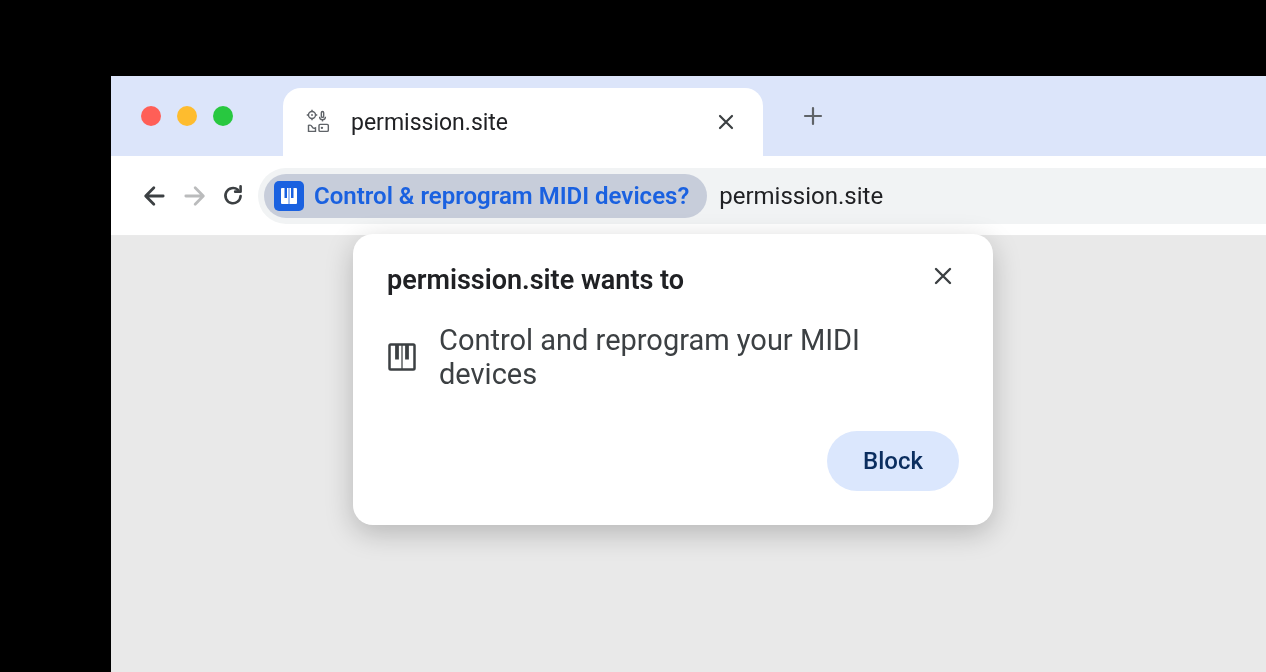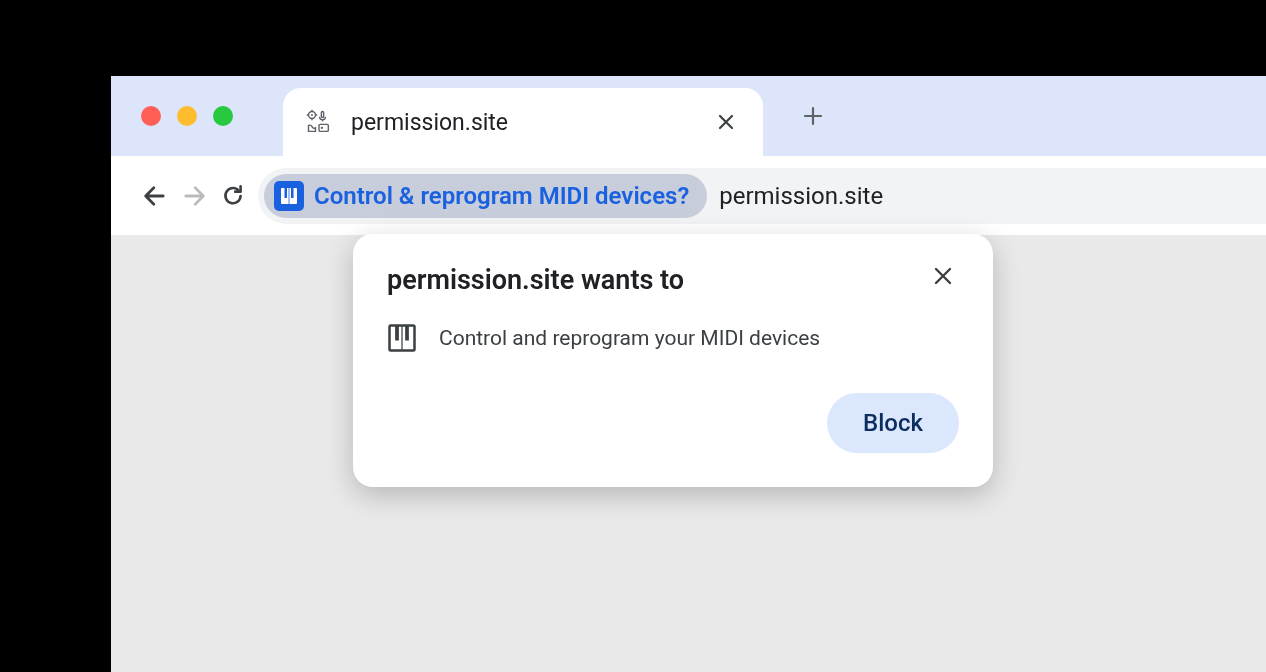--- a/index.html
+++ b/index.html
@@ -178,21 +178,21 @@
       align-items: center;
       gap: 22px;
       margin-bottom: 40px;
     }
     .perm-icon {
       width: 30px;
       height: 30px;
       flex-shrink: 0;
     }
     .perm-text {
-      font-size: 21px;
+      font-size: 29px;
       color: #3c4043;
     }
     .dialog-actions {
       display: flex;
       justify-content: flex-end;
       gap: 6px;
     }
     .action-btn {
       background: #dbe7fd;
       border: none;

